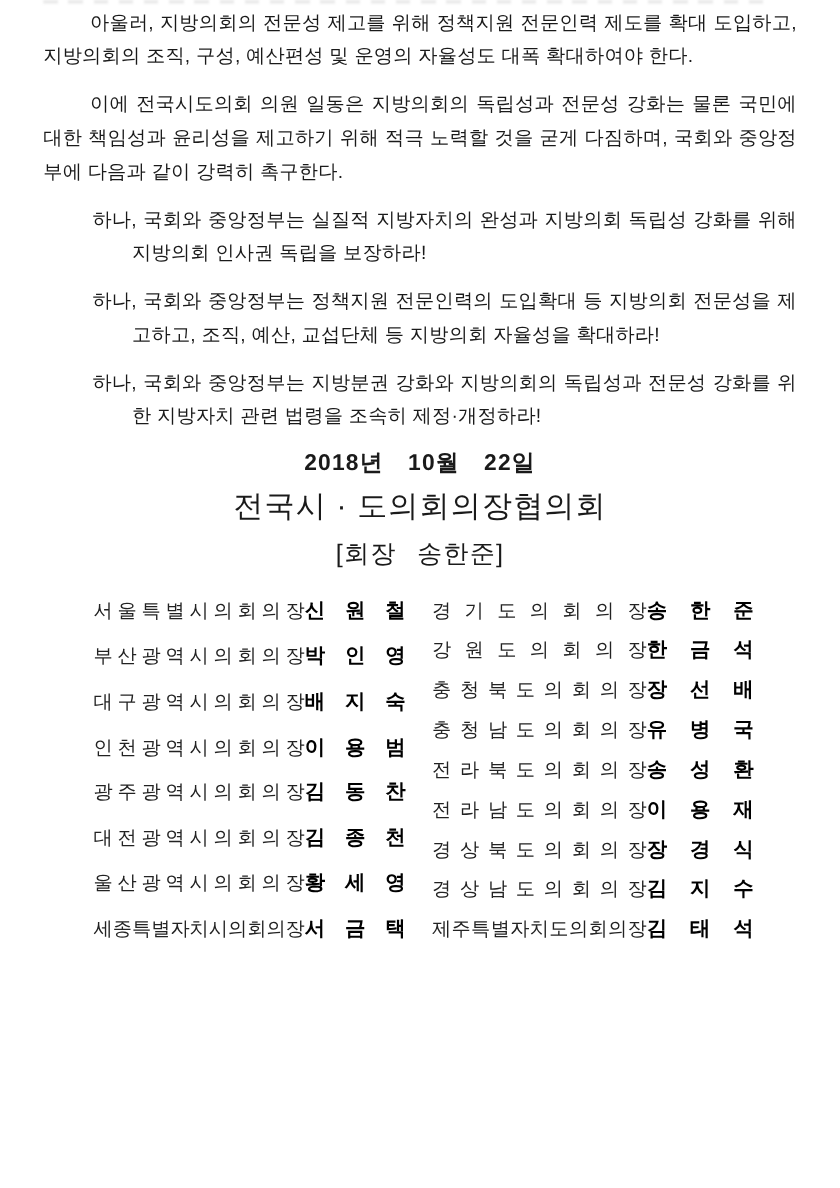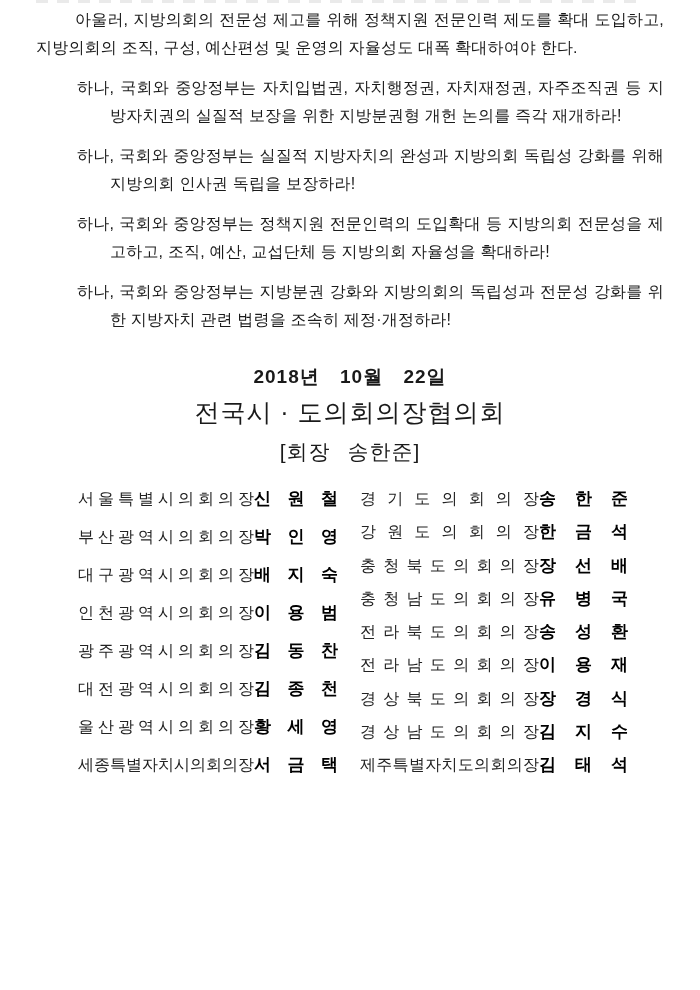--- a/index.html
+++ b/index.html
@@ -30,21 +30,21 @@
     letter-spacing: .2px;
   }
   .demand {
     font-size: 16px; line-height: 28px;
     text-align: justify;
     padding-left: 74px; text-indent: -33px;
     margin: 0 0 12px 0;
     letter-spacing: .2px;
   }
   .doc-date {
-    margin-top: 30px;
+    margin-top: 12px;
     text-align: center;
     font-size: 19px; line-height: 26px;
     font-weight: bold;
     word-spacing: 14px;
     letter-spacing: 1px;
   }
   .org-name {
     margin-top: 6px;
     text-align: center;
     font-size: 25px; line-height: 32px;
@@ -95,25 +95,25 @@
 </head>
 <body>
 
 <div class="page">
   <div class="crop-artifact"></div>
 
   <div>
 
       <p class="para">아울러, 지방의회의 전문성 제고를 위해 정책지원 전문인력 제도를 확대 도입하고, 지방의회의 조직, 구성, 예산편성 및 운영의 자율성도 대폭 확대하여야 한다.</p>
 
+      <p class="para">이에 전국시도의회 의원 일동은 지방의회의 독립성과 전문성 강화는 물론 국민에 대한 책임성과 윤리성을 제고하기 위해 적극 노력할 것을 굳게 다짐하며, 국회와 중앙정부에 다음과 같이 강력히 촉구한다.</p>
     </div>
 
   <div>
 
-      <p class="demand">하나, 국회와 중앙정부는 자치입법권, 자치행정권, 자치재정권, 자주조직권 등 지방자치권의 실질적 보장을 위한 지방분권형 개헌 논의를 즉각 재개하라!</p>
 
       <p class="demand">하나, 국회와 중앙정부는 실질적 지방자치의 완성과 지방의회 독립성 강화를 위해 지방의회 인사권 독립을 보장하라!</p>
 
       <p class="demand">하나, 국회와 중앙정부는 정책지원 전문인력의 도입확대 등 지방의회 전문성을 제고하고, 조직, 예산, 교섭단체 등 지방의회 자율성을 확대하라!</p>
 
       <p class="demand">하나, 국회와 중앙정부는 지방분권 강화와 지방의회의 독립성과 전문성 강화를 위한 지방자치 관련 법령을 조속히 제정·개정하라!</p>
     </div>
 
   <div class="doc-date">2018년 10월 22일</div>
   <div class="org-name">전국시 · 도의회의장협의회</div>

